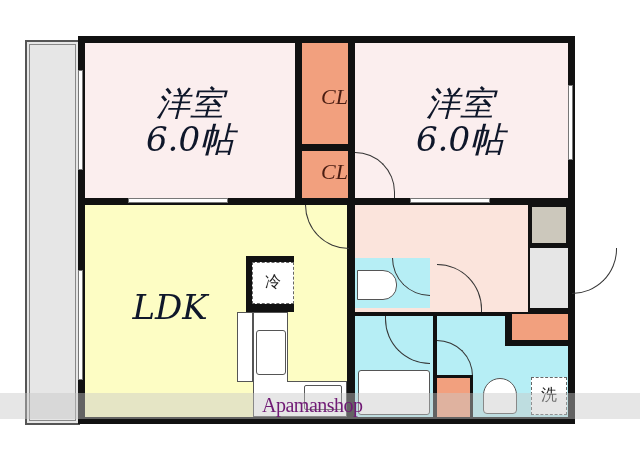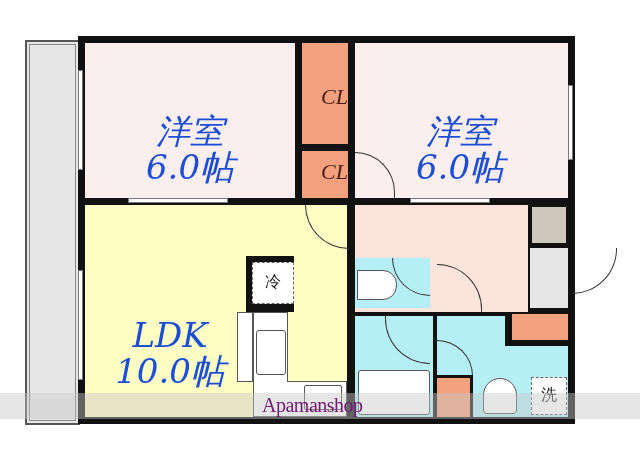--- a/index.html
+++ b/index.html
@@ -1,19 +1,19 @@
 <!DOCTYPE html>
 <html><head>
 <meta charset="utf-8">
 <style>
   html,body{margin:0;padding:0;background:#fff;}
   body{width:640px;height:454px;position:relative;overflow:hidden;font-family:"DejaVu Serif",serif;}
   .abs{position:absolute;box-sizing:border-box;}
   .wall{background:#111;}
-  .room-label{position:absolute;text-align:center;font-style:italic;color:#1d4ed8;line-height:1.05;font-family:"DejaVu Serif",serif;margin-top:28px;}
+  .room-label{position:absolute;text-align:center;font-style:italic;color:#0f172a;line-height:1.05;font-family:"DejaVu Serif",serif;}
   .cl{position:absolute;font-style:italic;color:#4a1d12;font-family:"Liberation Serif",serif;font-size:22px;text-align:right;}
   .win{position:absolute;background:#fff;border:1px solid #777;box-sizing:border-box;}
   .door-arc{position:absolute;border:1.5px solid #333;box-sizing:border-box;}
   .watermark{position:absolute;left:0;top:393px;width:640px;height:26px;background:rgba(200,200,200,0.45);}
   .wm-text{position:absolute;left:262px;top:394px;font-family:Liberation Serif, serif;font-size:20px;color:#701a75;letter-spacing:-0.5px;}
 </style>
 </head>
 <body>
 
 <div class="abs" style="left:25px;top:40px;width:55px;height:385px;background:#e6e6e6;border:2px solid #555;"></div>
@@ -35,21 +35,20 @@
 <div class="abs" style="left:355px;top:43px;width:213px;height:155px;background:#fbeeee;"></div>
 <div class="room-label" style="left:385px;top:86px;width:150px;font-size:34px;">
   <div>洋室</div>
   <div>6.0帖</div>
 </div>
 <div class="door-arc" style="left:355px;top:152px;width:40px;height:46px;border-left:none;border-bottom:none;border-radius:0 46px 0 0;"></div>
 
 <div class="abs" style="left:85px;top:205px;width:262px;height:212px;background:#fdfdc4;"></div>
 <div class="room-label" style="left:95px;top:290px;width:150px;font-size:34px;">
   <div>LDK</div>
-  <div>10.0帖</div>
 </div>
 <div class="door-arc" style="left:305px;top:205px;width:44px;height:44px;border-top:none;border-right:none;border-radius:0 0 0 44px;"></div>
 
 <div class="abs wall" style="left:246px;top:256px;width:48px;height:60px;"></div>
 <div class="abs" style="left:252px;top:262px;width:42px;height:42px;background:#fff;border:1.5px dashed #666;"></div>
 <div class="abs" style="left:252px;top:272px;width:42px;text-align:center;font-size:16px;font-family:'DejaVu Sans',sans-serif;color:#222;">冷</div>
 <div class="abs" style="left:237px;top:312px;width:16px;height:70px;background:#fff;border:1px solid #555;"></div>
 <div class="abs" style="left:253px;top:312px;width:94px;height:105px;background:#fff;border:1px solid #555;"></div>
 <div class="abs" style="left:256px;top:330px;width:30px;height:45px;border:1px solid #555;border-radius:3px;background:#fff;"></div>
 <div class="abs" style="left:287px;top:312px;width:60px;height:70px;background:#fdfdc4;border-left:1px solid #555;border-bottom:1px solid #555;"></div>

